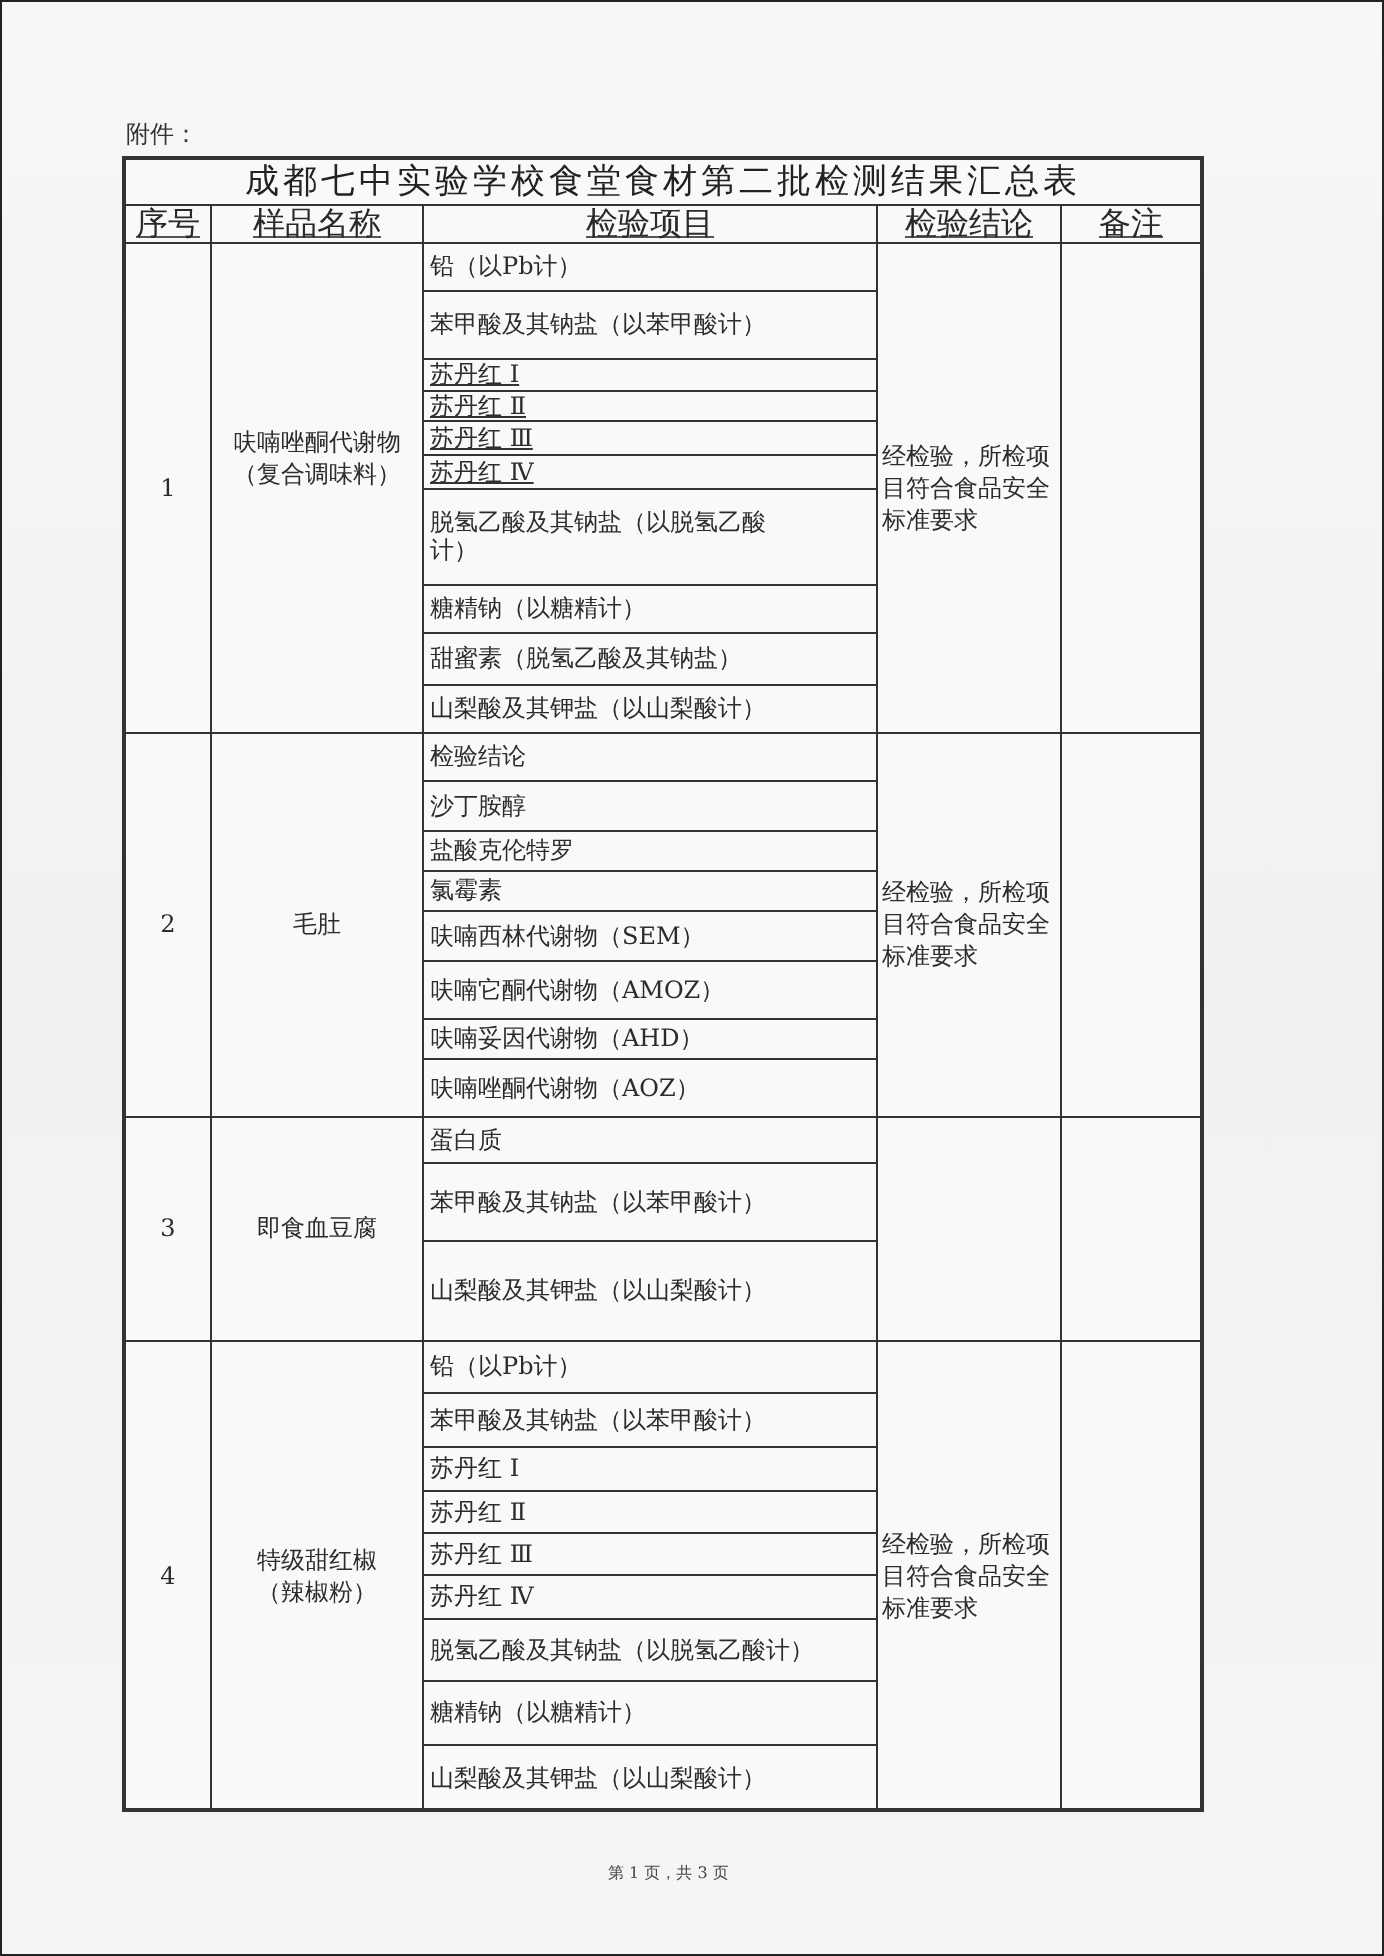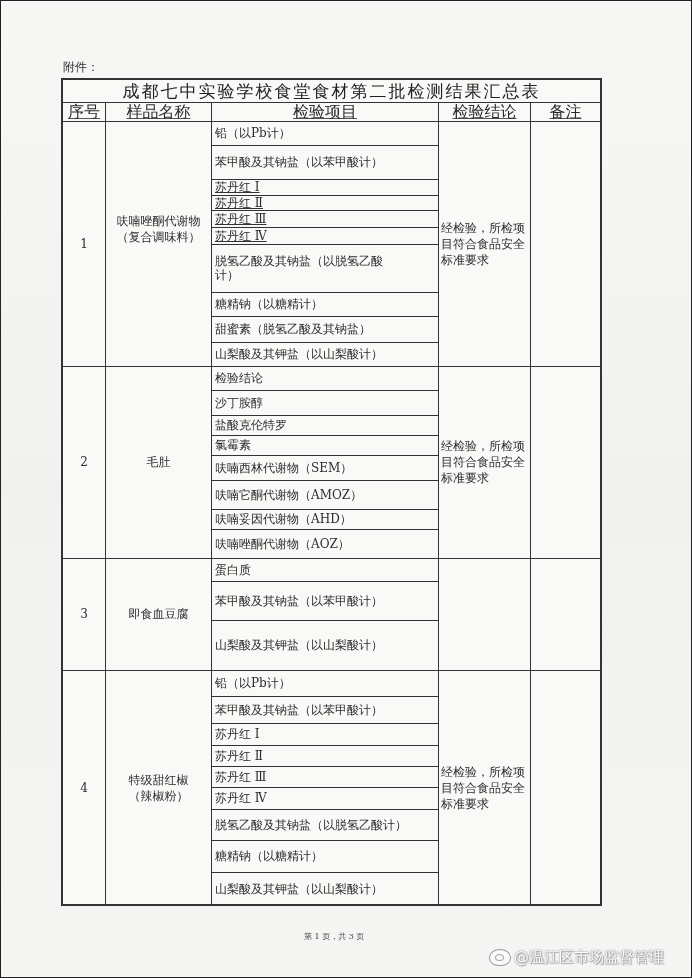--- a/index.html
+++ b/index.html
@@ -169,17 +169,13 @@
     <div class="hline" style="left:149px;width:226px;top:729px;"></div>
     <div class="cell item" style="left:149px;top:729px;width:226px;height:31px;padding-right:20px;">脱氢乙酸及其钠盐（以脱氢乙酸计）</div>
     <div class="hline" style="left:149px;width:226px;top:760px;"></div>
     <div class="cell item" style="left:149px;top:760px;width:226px;height:32px;">糖精钠（以糖精计）</div>
     <div class="hline" style="left:149px;width:226px;top:792px;"></div>
     <div class="cell item" style="left:149px;top:792px;width:226px;height:34px;">山梨酸及其钾盐（以山梨酸计）</div>
   </div>
 
   <div class="footer">第 1 页，共 3 页</div>
 
-  <div class="watermark">
-    <span class="weibo-icon"></span>
-    <span>@温江区市场监督管理</span>
-  </div>
 </div>
 
 </body></html>

